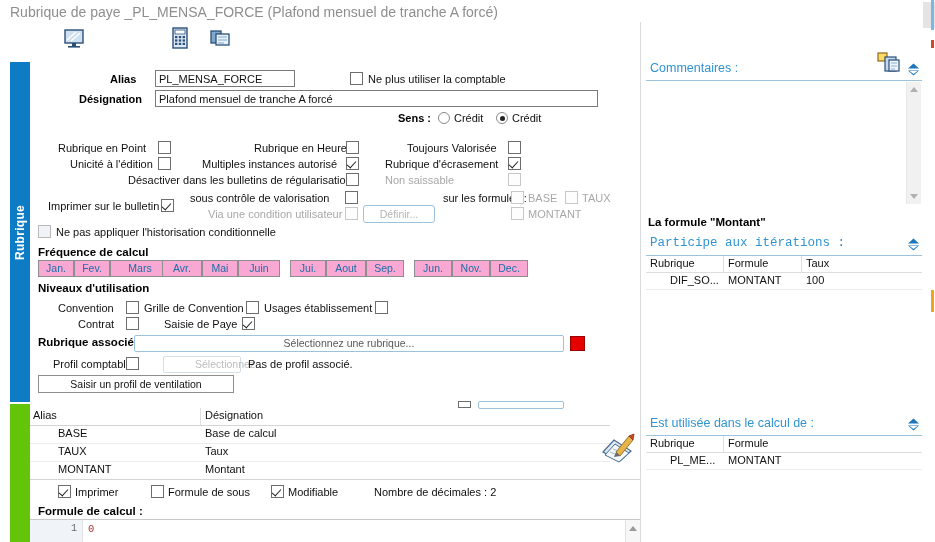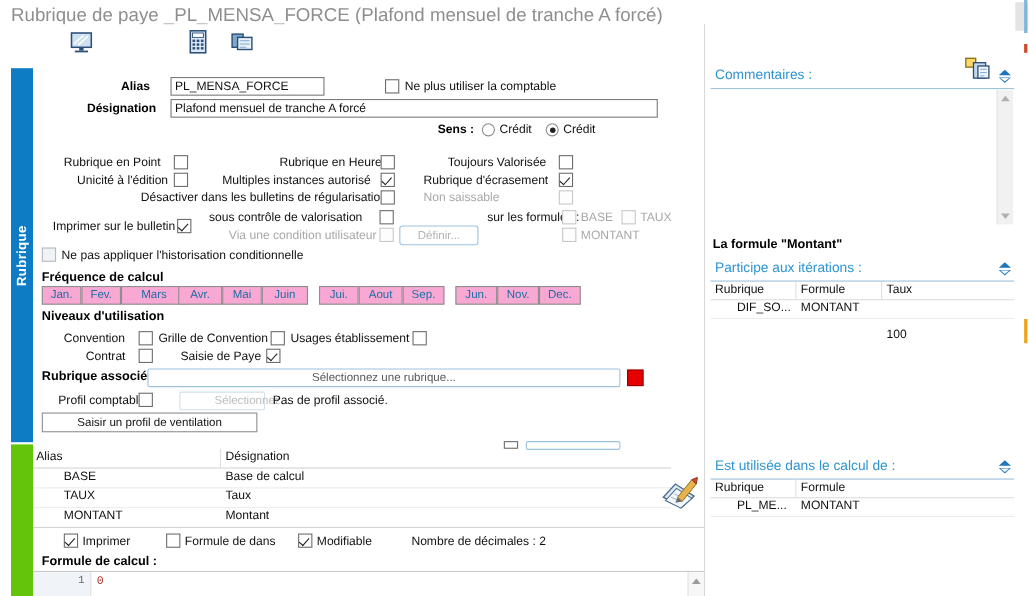--- a/index.html
+++ b/index.html
@@ -8,21 +8,21 @@
     background:#ffffff;
     font-family:"Liberation Sans", sans-serif;
     font-size:11px;color:#1a1a1a;
     -webkit-font-smoothing:antialiased;
   }
   .app{position:relative;width:935px;height:542px;overflow:hidden;}
 
   
   .titlebar{
     position:absolute;left:0;top:0;width:935px;height:21px;
-    background:#ffffff;color:#8e8e8e;font-size:17px;
+    background:#ffffff;color:#8e8e8e;font-size:14px;
     padding:4px 0 0 10px;box-sizing:border-box;white-space:nowrap;
   }
 
   
   .toolbar{position:absolute;left:0;top:22px;width:935px;height:36px;background:#fff;}
   .tbicon{position:absolute;top:4px;width:24px;height:24px;cursor:pointer;}
   .tbicon svg{display:block;}
 
   
   .rail-blue{
@@ -358,21 +358,21 @@
       <polygon points="29,6 33,10 34,4" fill="#d04a2a" stroke="#8a2a14" stroke-width="0.8"></polygon>
       <polygon points="16,22 20,26 14,27" fill="#6b6b6b"></polygon>
     </svg>
   </div>
 
   <div class="vtable-sep"></div>
 
   <div class="cb checked" style="left:58px;top:485px;"></div>
   <div class="row lbl" style="position:absolute;left:75px;top:486px;">Imprimer</div>
   <div class="cb" style="left:151px;top:485px;"></div>
-  <div class="row lbl" style="position:absolute;left:168px;top:486px;">Formule de dans</div>
+  <div class="row lbl" style="position:absolute;left:168px;top:486px;">Formule de sous</div>
   <div class="cb checked" style="left:271px;top:485px;"></div>
   <div class="row lbl" style="position:absolute;left:288px;top:486px;">Modifiable</div>
   <div class="row lbl" style="position:absolute;left:374px;top:486px;">Nombre de décimales : 2</div>
 
   <div class="row lbl lbl-b" style="position:absolute;left:38px;top:505px;font-size:11.5px;">Formule de calcul :</div>
 
   <div class="fedit">
     <div class="gutter">
       <span class="gutnum">1</span>
     </div>
@@ -396,42 +396,42 @@
     </div>
     <div class="commentbox">
       <div class="vscroll">
         <div class="arr up"></div>
         <div class="arr dn"></div>
       </div>
     </div>
 
     <div class="formtitle" style="top:156px;">La formule "Montant"</div>
 
-    <div class="sechead" style="position:absolute;left:0;top:175px;width:283px;">
+    <div class="sechead" style="position:absolute;left:0;top:175px;width:283px;font-family:Liberation Mono, monospace;">
       <span class="t">Participe aux itérations :</span>
       <span class="collapser">
         <svg width="15" height="15" viewBox="0 0 15 15">
           <polygon points="7.5,1.5 13,6.5 2,6.5" fill="#1b76bd"></polygon>
           <polygon points="7.5,13.5 13,8.5 2,8.5" fill="#1b76bd"></polygon>
           <polygon points="7.5,12 11.5,9 3.5,9" fill="#ffffff"></polygon>
         </svg>
       </span>
     </div>
     <div class="gtable" style="top:196px;">
       <div class="ghdr">
         <div class="gsep" style="left:77px;"></div>
         <div class="gsep" style="left:155px;"></div>
         <span style="left:4px;">Rubrique</span>
         <span style="left:82px;">Formule</span>
         <span style="left:160px;">Taux</span>
       </div>
       <div class="grow">
         <span style="left:24px;">DIF_SO...</span>
         <span style="left:82px;">MONTANT</span>
-        <span style="left:160px;margin-top:24px;">100</span>
+        <span style="left:160px;">100</span>
       </div>
     </div>
 
     <div class="sechead" style="position:absolute;left:0;top:355px;width:283px;">
       <span class="t">Est utilisée dans le calcul de :</span>
       <span class="collapser">
         <svg width="15" height="15" viewBox="0 0 15 15">
           <polygon points="7.5,1.5 13,6.5 2,6.5" fill="#1b76bd"></polygon>
           <polygon points="7.5,13.5 13,8.5 2,8.5" fill="#1b76bd"></polygon>
           <polygon points="7.5,12 11.5,9 3.5,9" fill="#ffffff"></polygon>

